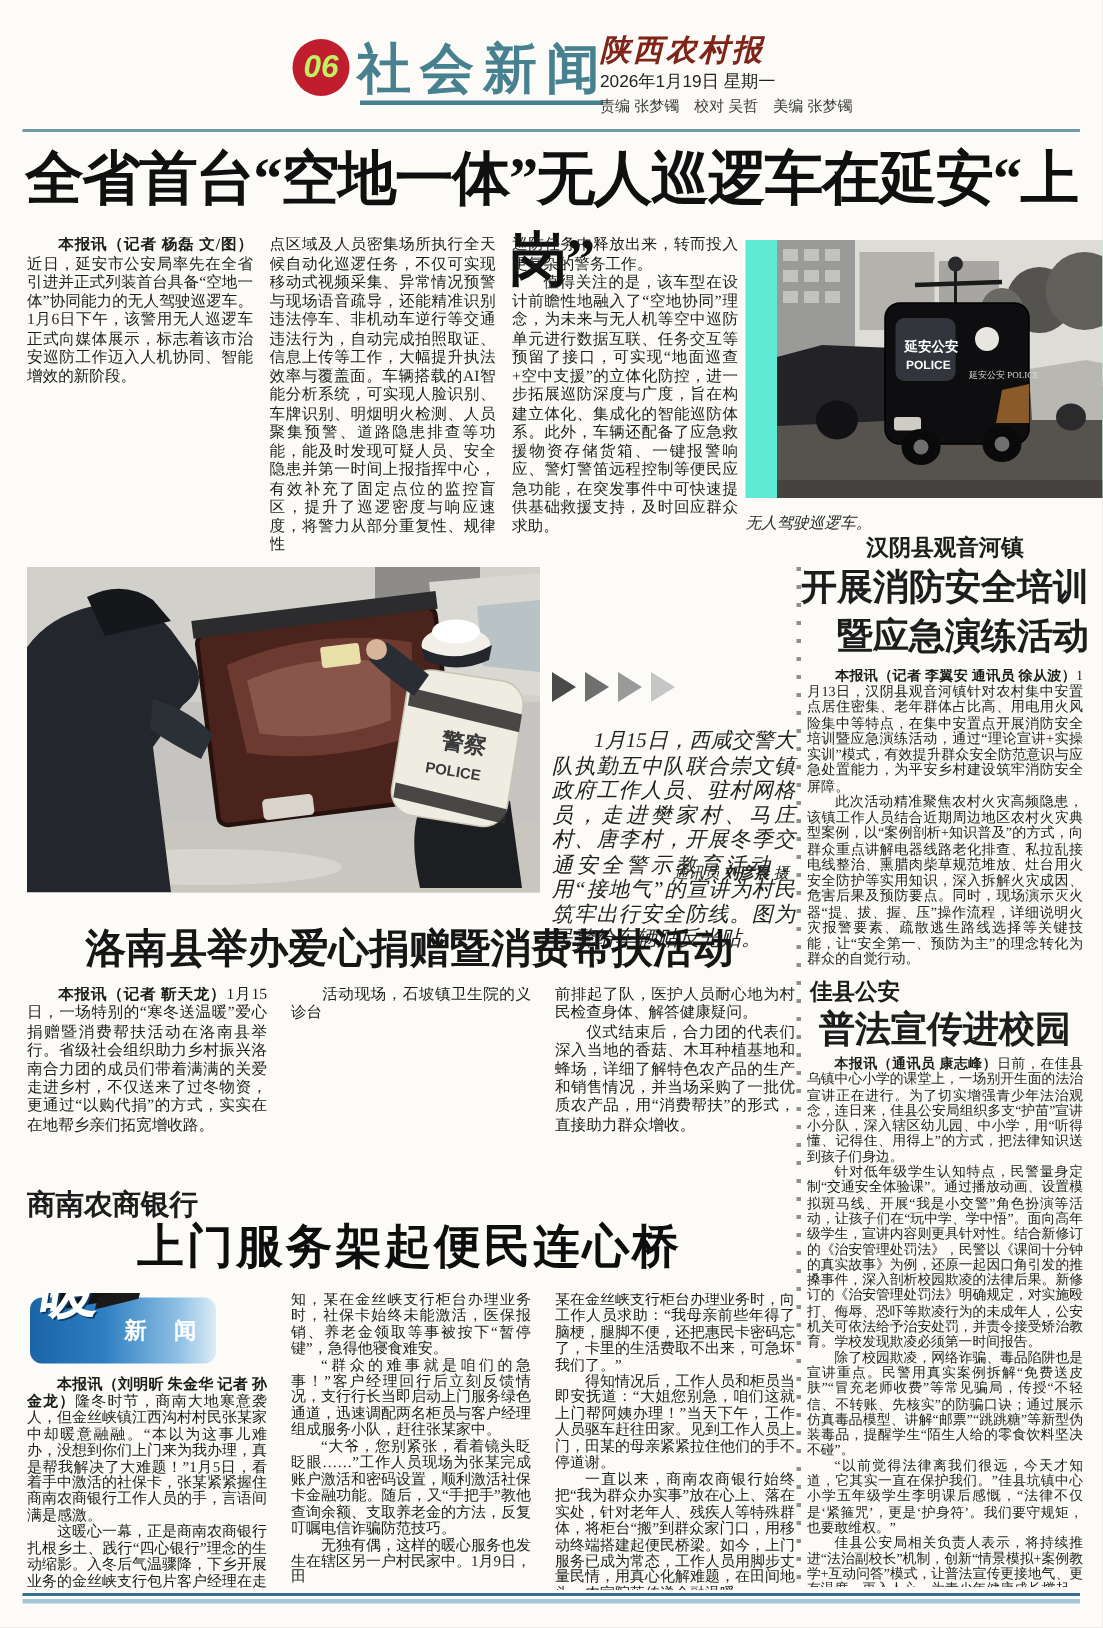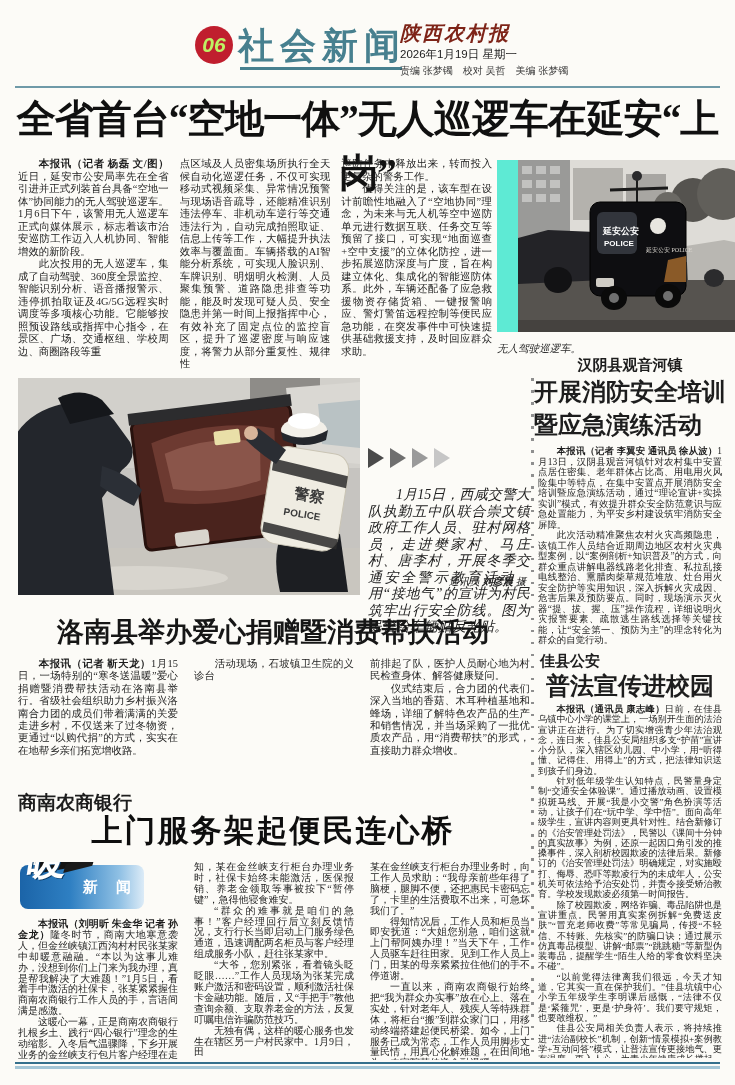--- a/index.html
+++ b/index.html
@@ -65,21 +65,21 @@
   .nuan-char{position:absolute;left:4px;top:-9px;font-size:40px;font-weight:900;font-style:italic;color:#fff;
              text-shadow:1px 1px 0 #0a3a66;transform:rotate(-5deg);}
   .nuan-label{position:absolute;right:6px;top:13px;color:#fff;letter-spacing:7px;
               font:700 15px "Liberation Sans",sans-serif;}
 
   
   .v-divider{left:531px;top:378px;width:2.5px;height:684px;
              background-image:repeating-linear-gradient(to bottom,#8f8f8f 0 2.5px,transparent 2.5px 12px);}
   .hy-kicker{left:536px;top:356px;width:188px;text-align:center;font-size:15px;font-weight:800;
              font-family:"Liberation Sans",sans-serif;}
-  .hy-headline{left:534px;top:376px;width:192px;text-align:left;font-size:24px;font-weight:900;line-height:33px;}
+  .hy-headline{left:534px;top:376px;width:192px;text-align:right;font-size:24px;font-weight:900;line-height:33px;}
   .hy-body{left:538px;top:446px;width:184px;height:202px;overflow:hidden;font-size:9.4px;line-height:10.5px;
            text-align:justify;}
   .hy-body p,.jx-body p{margin:0;text-indent:2em;}
   .jx-kicker{left:540px;top:652px;font-size:15px;font-weight:800;font-family:"Liberation Sans",sans-serif;}
   .jx-headline{left:534px;top:670px;width:192px;text-align:center;font-size:24px;font-weight:900;}
   .jx-body{left:538px;top:704px;width:184px;height:354px;overflow:hidden;font-size:9.2px;line-height:10.3px;
            text-align:justify;}
 
   
   .bottom-rule{left:15px;top:1062px;width:705px;height:7px;border-top:2px solid #35708c;
@@ -98,21 +98,20 @@
   <div class="abs masthead">陕西农村报</div>
   <div class="abs dateline">2026年1月19日 星期一</div>
   <div class="abs staffline">责编 张梦镯　校对 吴哲　美编 张梦镯</div>
   <div class="abs hdr-rule"></div>
 
   <div class="abs lead-headline">全省首台“空地一体”无人巡逻车在延安“上岗”</div>
 
   <div class="abs cols lead-cols">
     <div class="col">
       <p><span class="b">本报讯（记者 杨磊 文/图）</span><span>近日，延安市公安局率先在全省引进并正式列装首台具备“空地一体”协同能力的无人驾驶巡逻车。1月6日下午，该警用无人巡逻车正式向媒体展示，标志着该市治安巡防工作迈入人机协同、智能增效的新阶段。</span></p>
-      <p>此次投用的无人巡逻车，集成了自动驾驶、360度全景监控、智能识别分析、语音播报警示、违停抓拍取证及4G/5G远程实时调度等多项核心功能。它能够按照预设路线或指挥中心指令，在景区、广场、交通枢纽、学校周边、商圈路段等重</p>
     </div>
     <div class="col">
       <p class="cont">点区域及人员密集场所执行全天候自动化巡逻任务，不仅可实现移动式视频采集、异常情况预警与现场语音疏导，还能精准识别违法停车、非机动车逆行等交通违法行为，自动完成拍照取证、信息上传等工作，大幅提升执法效率与覆盖面。车辆搭载的AI智能分析系统，可实现人脸识别、车牌识别、明烟明火检测、人员聚集预警、道路隐患排查等功能，能及时发现可疑人员、安全隐患并第一时间上报指挥中心，有效补充了固定点位的监控盲区，提升了巡逻密度与响应速度，将警力从部分重复性、规律性</p>
     </div>
     <div class="col">
       <p class="cont">巡防任务中释放出来，转而投入更复杂的警务工作。</p>
       <p>值得关注的是，该车型在设计前瞻性地融入了“空地协同”理念，为未来与无人机等空中巡防单元进行数据互联、任务交互等预留了接口，可实现“地面巡查+空中支援”的立体化防控，进一步拓展巡防深度与广度，旨在构建立体化、集成化的智能巡防体系。此外，车辆还配备了应急救援物资存储货箱、一键报警响应、警灯警笛远程控制等便民应急功能，在突发事件中可快速提供基础救援支持，及时回应群众求助。</p>
     </div>
   </div>
 

